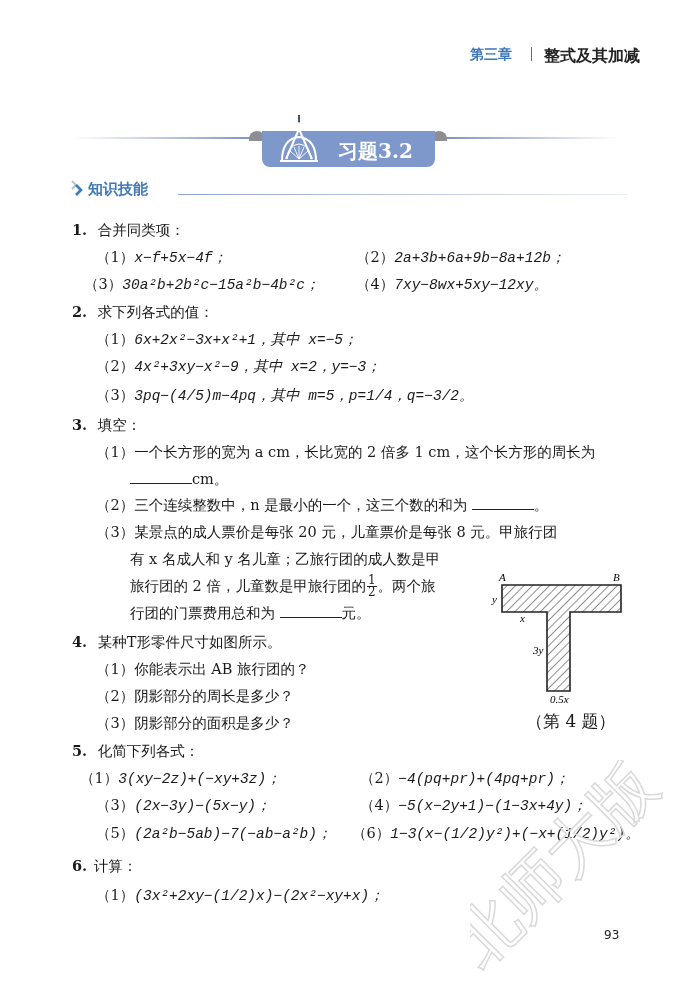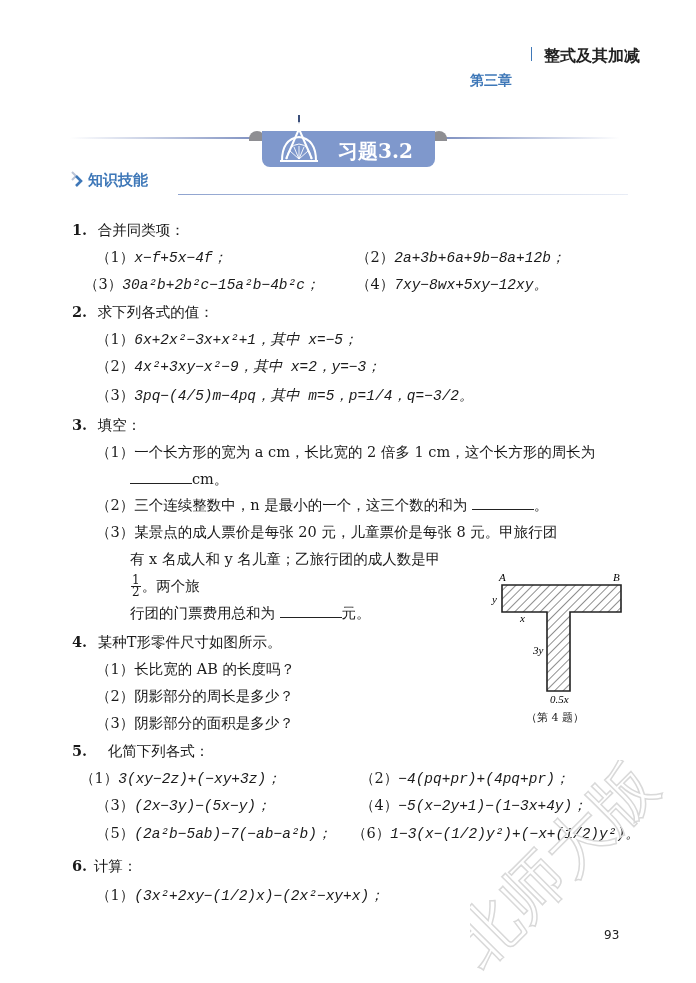--- a/index.html
+++ b/index.html
@@ -1,44 +1,44 @@
 <!DOCTYPE html>
 <html><head>
 <meta charset="utf-8">
 <style>
   html, body { margin:0; padding:0; }
   body {
     width:696px; height:983px; background:#ffffff; position:relative; overflow:hidden;
     font-family: "DejaVu Serif", "Liberation Serif", serif; color:#1a1a1a;
   }
   .abs { position:absolute; }
-  .hdr-chapter { left:470px; top:46px; font-family:Liberation Sans, sans-serif; font-size:14px; font-weight:bold; color:#3f78b8;margin-top:26px; }
+  .hdr-chapter { left:470px; top:46px; font-family:Liberation Sans, sans-serif; font-size:14px; font-weight:bold; color:#3f78b8; }
   .hdr-sep { left:531px; top:47px; width:1px; height:14px; background:#3f78b8; }
   .hdr-title { left:544px; top:46px; font-family:"DejaVu Sans","Liberation Sans",sans-serif; font-size:16px; font-weight:bold; color:#222; }
 
   .title-line-l { left:70px; top:137px; width:190px; height:2px; background:linear-gradient(to right, rgba(120,140,190,0), #7d8fc0); }
   .title-line-r { left:440px; top:137px; width:180px; height:2px; background:linear-gradient(to right, #7d8fc0, rgba(120,140,190,0)); }
   .title-tab-l { left:249px; top:131px; width:16px; height:10px; background:#8e8e92; border-radius:8px 8px 0 0; }
   .title-tab-r { left:431px; top:131px; width:16px; height:10px; background:#8e8e92; border-radius:8px 8px 0 0; }
   .title-box { left:262px; top:131px; width:173px; height:36px; background:#7f98cc; border-radius:0 0 8px 8px; }
   .title-text { left:338px; top:138px; font-family:"DejaVu Serif","Liberation Serif",serif; font-size:20px; font-weight:bold; color:#ffffff; }
   .compass { left:278px; top:115px; width:42px; height:50px; }
 
-  .section { left:70px; top:170px; font-family:Liberation Sans, sans-serif; font-size:15px; font-weight:bold; color:#3f78b8; }
+  .section { left:70px; top:179px; font-family:Liberation Sans, sans-serif; font-size:15px; font-weight:bold; color:#3f78b8; }
   .section-line { left:178px; top:194px; width:450px; height:1px; background:linear-gradient(to right, #8fa3cf, rgba(143,163,207,0.2)); }
 
   .q { font-size:14.5px; line-height:20px; white-space:nowrap; }
   .qnum { font-weight:bold; font-family:"DejaVu Serif","Liberation Serif",serif; }
   .math { font-style:italic; font-family:Liberation Mono, monospace; }
   .blank { display:inline-block; width:62px; border-bottom:1px solid #222; height:14px; vertical-align:baseline; }
   .frac { display:inline-block; vertical-align:middle; text-align:center; font-style:normal; font-size:12px; line-height:11px; margin:0 1px; }
   .frac .n { display:block; border-bottom:1px solid #222; padding:0 1px; }
   .frac .d { display:block; }
 
-  .fig-caption { left:526px; top:710px; font-size:11px;text-align:right; }
+  .fig-caption { left:526px; top:710px; font-size:17px;text-align:right; }
   .pagenum { left:604px; top:928px; font-family:"DejaVu Sans","Liberation Sans",sans-serif; font-size:12px; color:#222; }
   .watermark { left:470px; top:760px; width:230px; height:220px; }
 </style>
 </head>
 <body>
 
 <div class="abs hdr-chapter">第三章</div>
 <div class="abs hdr-sep"></div>
 <div class="abs hdr-title">整式及其加减</div>
 
@@ -85,28 +85,28 @@
 
 <div class="abs q" style="left:72px;top:415px">
   <span class="qnum">3.</span>
   <span style="margin-left:6px">填空：</span>
 </div>
 <div class="abs q" style="left:96px;top:442px"><span>（1）</span><span>一个长方形的宽为 a cm，长比宽的 2 倍多 1 cm，这个长方形的周长为</span></div>
 <div class="abs q" style="left:130px;top:469px"><span class="blank"></span><span>cm。</span></div>
 <div class="abs q" style="left:96px;top:495px"><span>（2）</span><span>三个连续整数中，n 是最小的一个，这三个数的和为</span> <span class="blank"></span><span>。</span></div>
 <div class="abs q" style="left:96px;top:522px"><span>（3）</span><span>某景点的成人票价是每张 20 元，儿童票价是每张 8 元。甲旅行团</span></div>
 <div class="abs q" style="left:130px;top:549px"><span>有 x 名成人和 y 名儿童；乙旅行团的成人数是甲</span></div>
-<div class="abs q" style="left:130px;top:575px"><span class="frac"><span class="n">1</span><span class="d">2</span></span><span>。两个旅</span></div>
+<div class="abs q" style="left:130px;top:575px"><span>旅行团的 2 倍，儿童数是甲旅行团的</span><span class="frac"><span class="n">1</span><span class="d">2</span></span><span>。两个旅</span></div>
 <div class="abs q" style="left:130px;top:603px"><span>行团的门票费用总和为</span> <span class="blank"></span><span>元。</span></div>
 
 <div class="abs q" style="left:72px;top:632px">
   <span class="qnum">4.</span>
   <span style="margin-left:6px">某种T形零件尺寸如图所示。</span>
 </div>
-<div class="abs q" style="left:96px;top:659px"><span>（1）</span><span>长比宽的 AB 的长度吗？</span></div>
+<div class="abs q" style="left:96px;top:659px"><span>（1）</span><span>你能表示出 AB 旅行团的？</span></div>
 <div class="abs q" style="left:96px;top:686px"><span>（2）</span><span>阴影部分的周长是多少？</span></div>
 <div class="abs q" style="left:96px;top:713px"><span>（3）</span><span>阴影部分的面积是多少？</span></div>
 
 <svg class="abs" style="left:488px;top:570px" width="140" height="140" viewBox="0 0 140 140">
   <defs>
     <pattern id="hatch" patternUnits="userSpaceOnUse" width="6" height="6" patternTransform="rotate(45)">
       <line x1="0" y1="0" x2="0" y2="6" stroke="#222" stroke-width="1"></line>
     </pattern>
   </defs>
   <path d="M14 15 L133 15 L133 42 L82 42 L82 121 L59 121 L59 42 L14 42 Z" fill="url(#hatch)" stroke="#222" stroke-width="1.6"></path>
@@ -114,21 +114,21 @@
   <text x="125" y="11" font-family="Liberation Serif, serif" font-style="italic" font-size="11">B</text>
   <text x="4" y="33" font-family="Liberation Serif, serif" font-style="italic" font-size="11">y</text>
   <text x="32" y="52" font-family="Liberation Serif, serif" font-style="italic" font-size="11">x</text>
   <text x="45" y="84" font-family="Liberation Serif, serif" font-style="italic" font-size="11">3y</text>
   <text x="62" y="133" font-family="Liberation Serif, serif" font-style="italic" font-size="11">0.5x</text>
 </svg>
 <div class="abs fig-caption">（第 4 题）</div>
 
 <div class="abs q" style="left:72px;top:741px">
   <span class="qnum">5.</span>
-  <span style="margin-left:16px">化简下列各式：</span>
+  <span style="margin-left:6px">化简下列各式：</span>
 </div>
 <div class="abs q" style="left:80px;top:768px"><span>（1）</span><span class="math">3(xy−2z)+(−xy+3z)；</span></div>
 <div class="abs q" style="left:360px;top:768px"><span>（2）</span><span class="math">−4(pq+pr)+(4pq+pr)；</span></div>
 <div class="abs q" style="left:96px;top:795px"><span>（3）</span><span class="math">(2x−3y)−(5x−y)；</span></div>
 <div class="abs q" style="left:360px;top:795px"><span>（4）</span><span class="math">−5(x−2y+1)−(1−3x+4y)；</span></div>
 <div class="abs q" style="left:96px;top:823px"><span>（5）</span><span class="math">(2a²b−5ab)−7(−ab−a²b)；</span></div>
 <div class="abs q" style="left:352px;top:823px"><span>（6）</span><span class="math">1−3(x−(1/2)y²)+(−x+(1/2)y²)。</span></div>
 
 <div class="abs q" style="left:72px;top:856px">
   <span class="qnum">6.</span>

